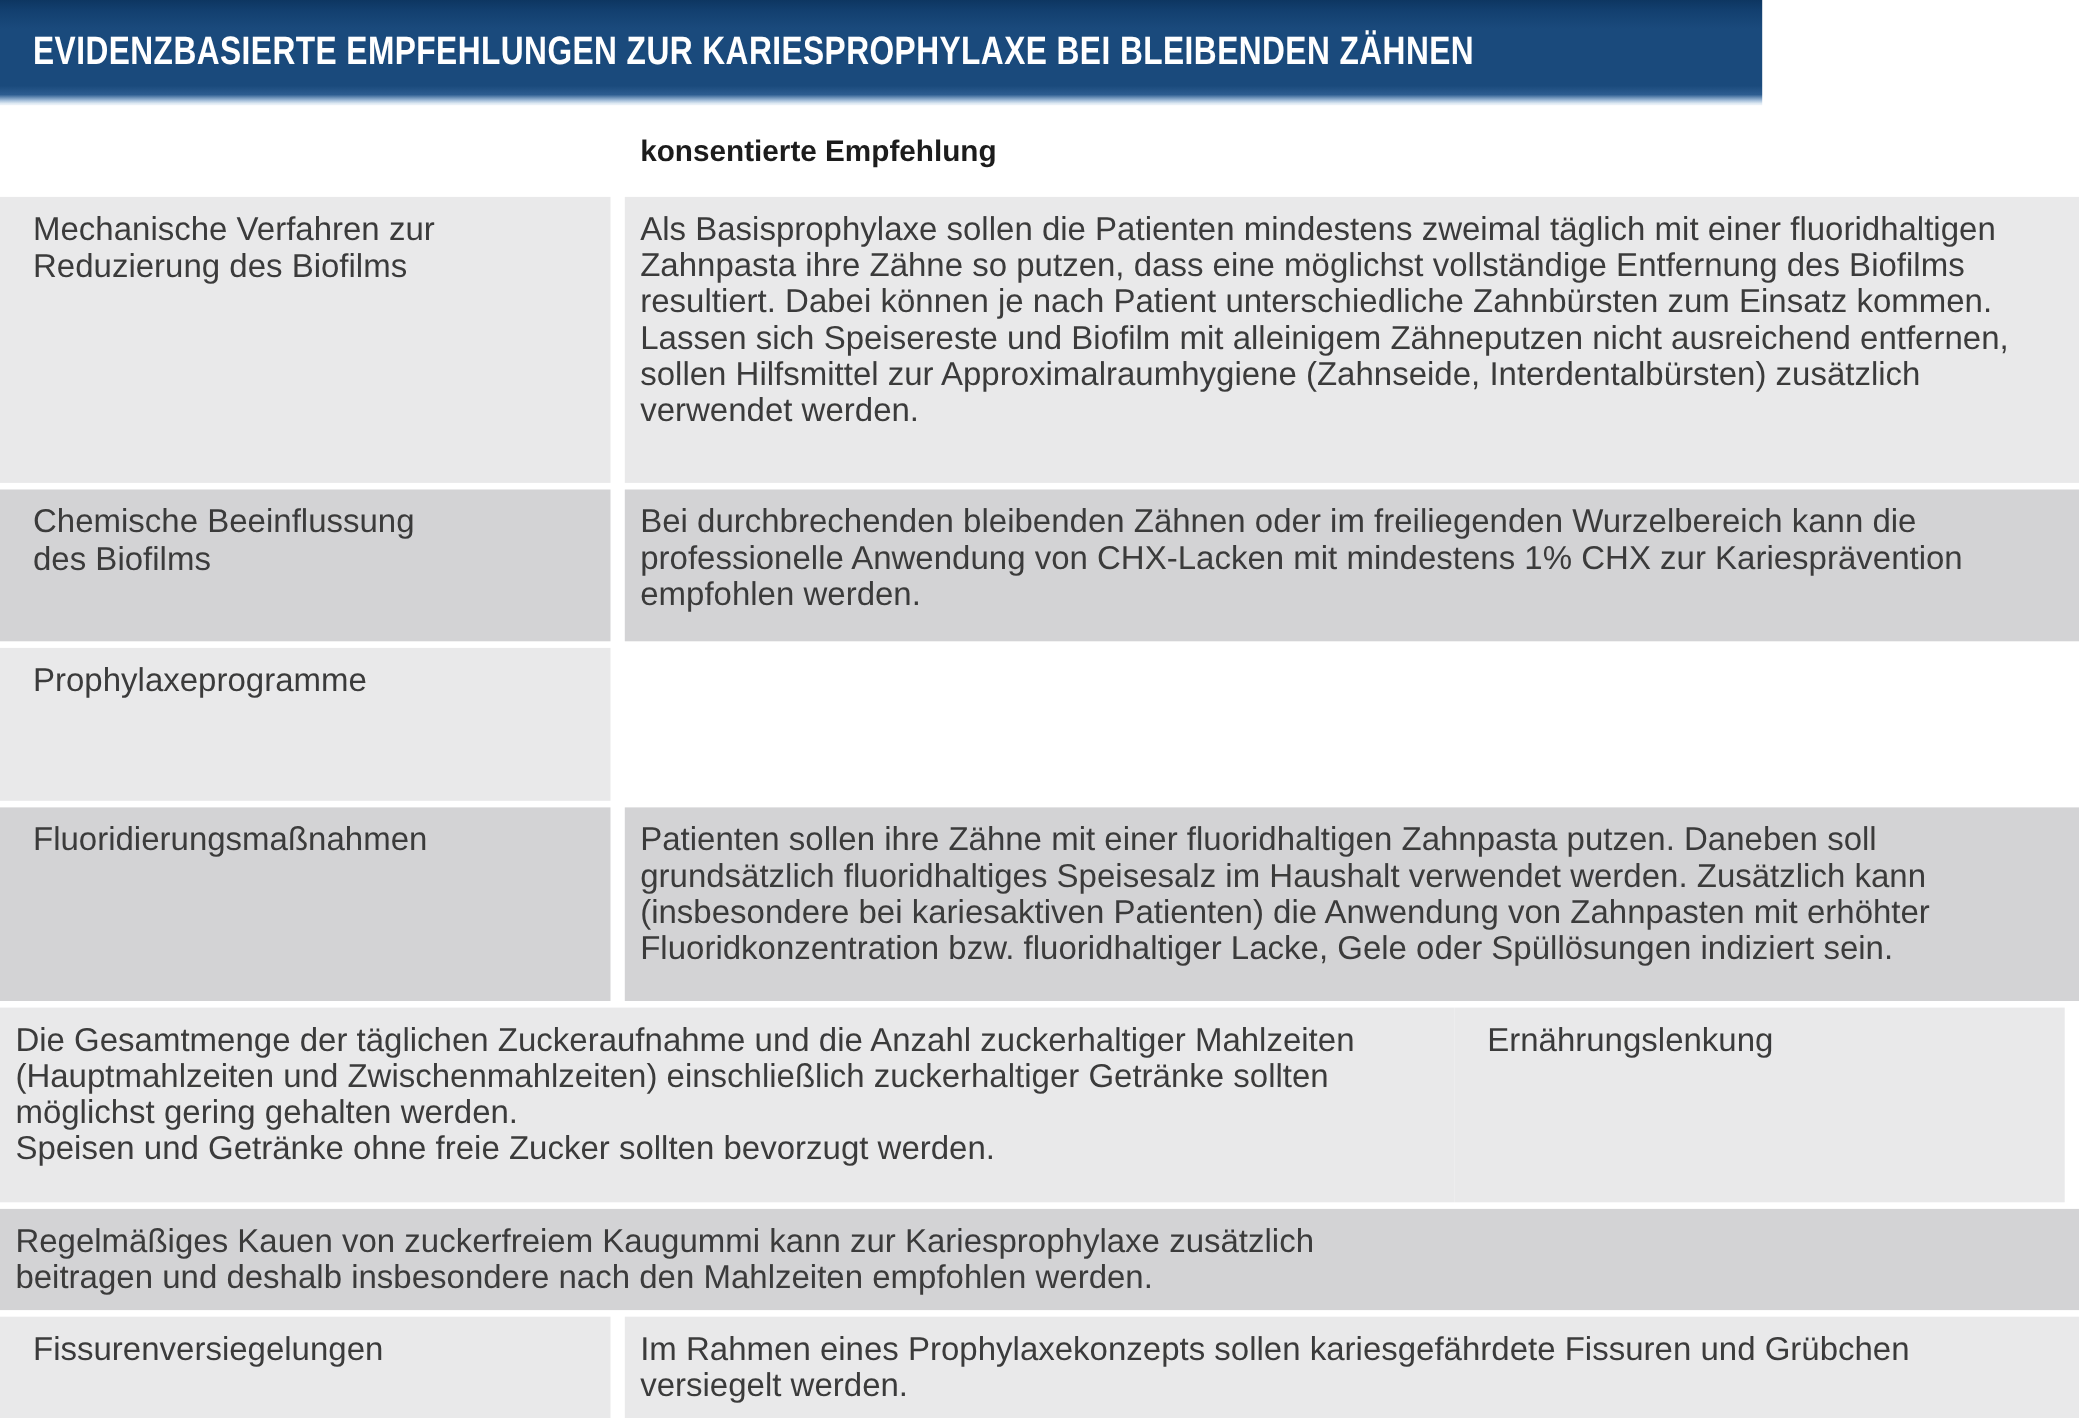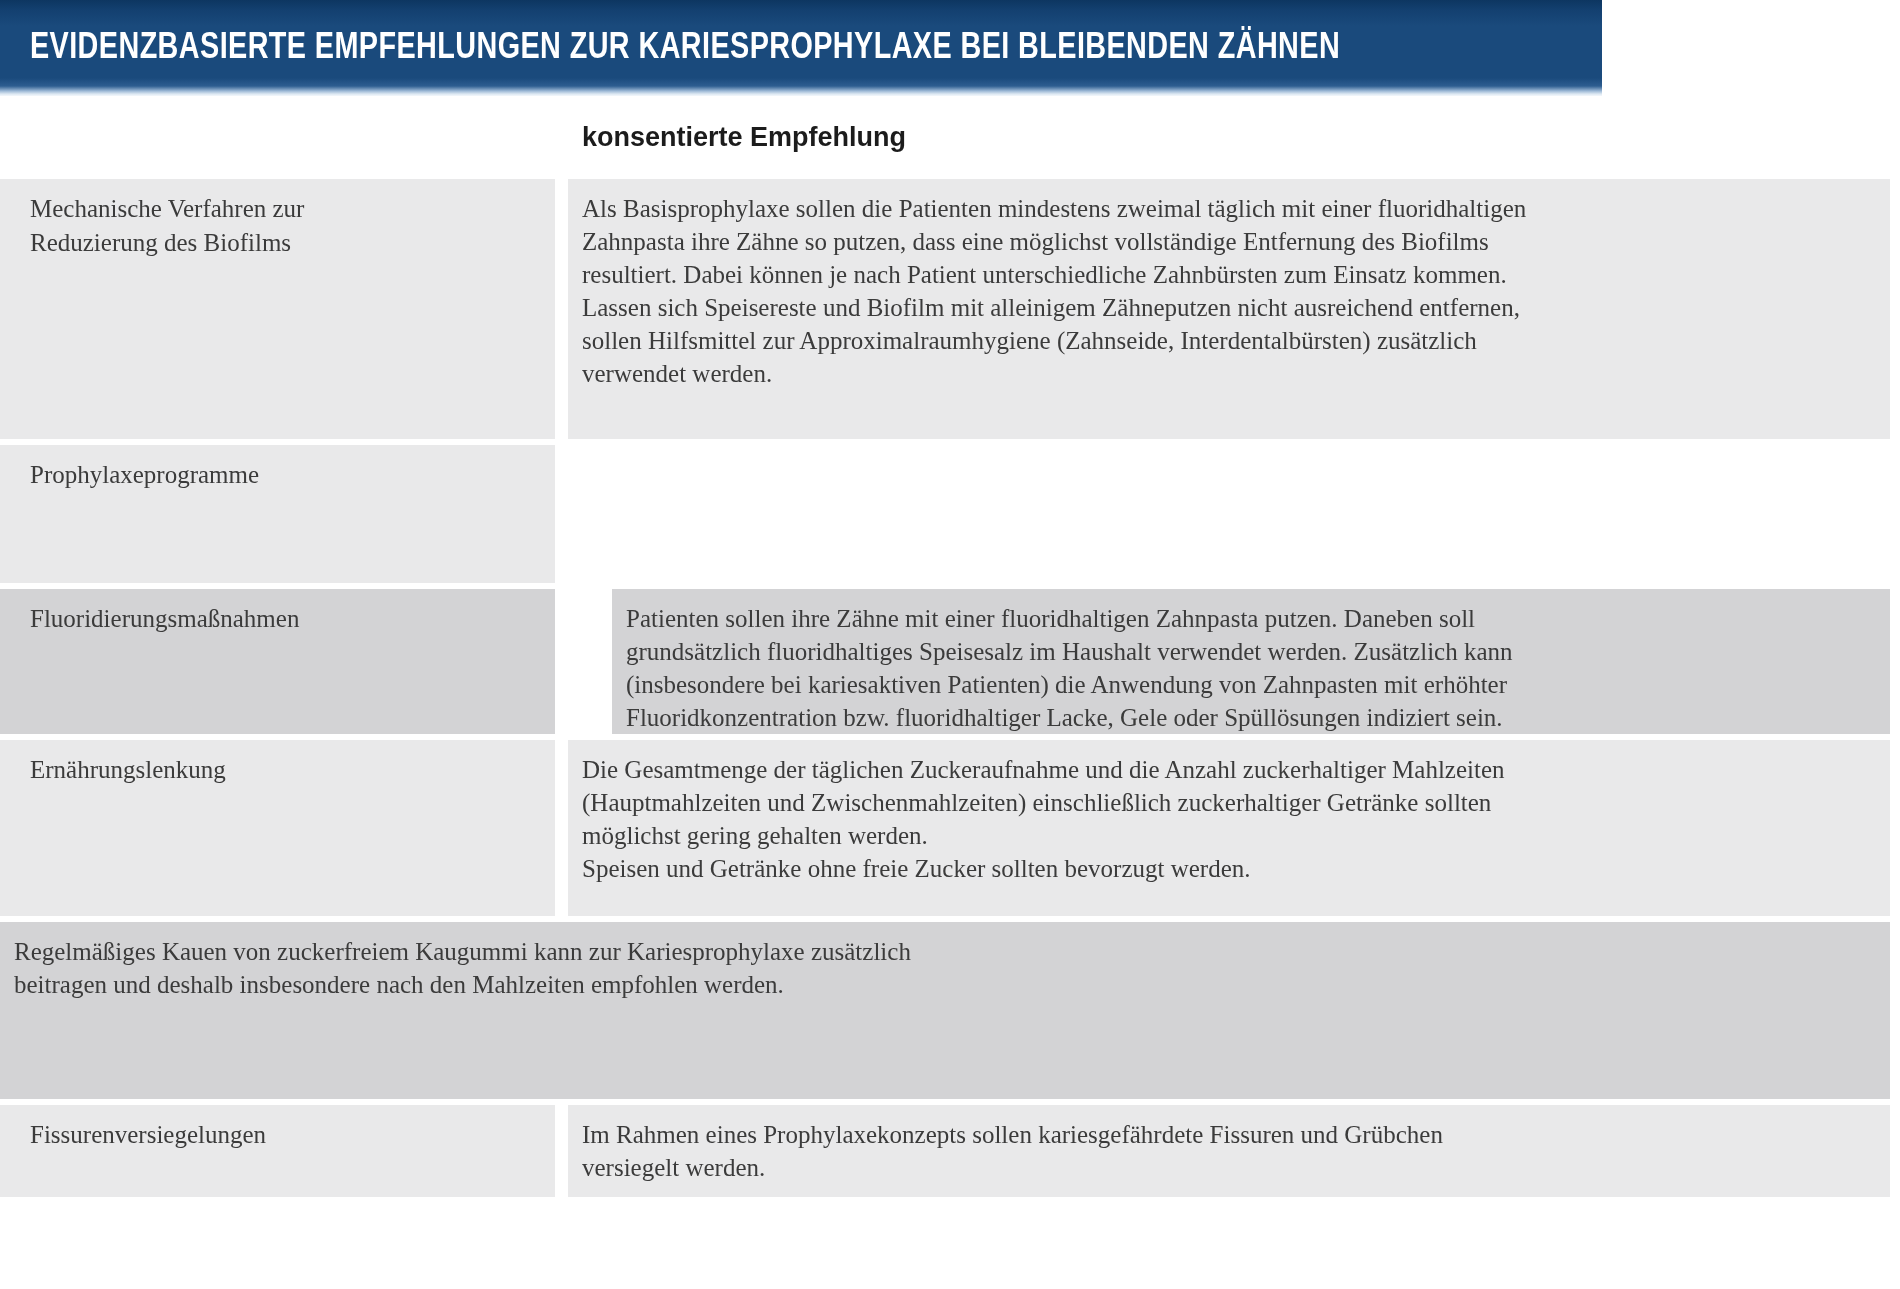--- a/index.html
+++ b/index.html
@@ -53,21 +53,21 @@
   }
   .col-header .label{
     margin-left:582px;
     font-size:27px;font-weight:bold;
     color:var(--col-header-text);
   }
 
   
   .table{width:1890px;}
   .row{display:flex;margin-bottom:6px;}
-  .cell{white-space:pre-line;font-size:25px;line-height:33px;font-family:Liberation Serif, serif;}
+  .cell{white-space:pre-line;font-size:30px;line-height:33px;}
   .cell-topic{
     width:555px;flex:0 0 555px;
     margin-right:13px;
     padding:13px 18px 0 30px;
     line-height:34px;
   }
   .cell-rec{
     flex:1 1 auto;
     padding:13px 16px 0 14px;
   }
@@ -104,39 +104,46 @@
       <div class="cell cell-topic">Mechanische Verfahren zur
 Reduzierung des Biofilms</div>
       <div class="cell cell-rec">Als Basisprophylaxe sollen die Patienten mindestens zweimal täglich mit einer fluoridhaltigen
 Zahnpasta ihre Zähne so putzen, dass eine möglichst vollständige Entfernung des Biofilms
 resultiert. Dabei können je nach Patient unterschiedliche Zahnbürsten zum Einsatz kommen.
 Lassen sich Speisereste und Biofilm mit alleinigem Zähneputzen nicht ausreichend entfernen,
 sollen Hilfsmittel zur Approximalraumhygiene (Zahnseide, Interdentalbürsten) zusätzlich
 verwendet werden.</div>
     </div>
 
+    <div class="row dark">
+      <div class="cell cell-topic">Chemische Beeinflussung
+des Biofilms</div>
+      <div class="cell cell-rec">Bei durchbrechenden bleibenden Zähnen oder im freiliegenden Wurzelbereich kann die
+professionelle Anwendung von CHX-Lacken mit mindestens 1% CHX zur Kariesprävention
+empfohlen werden.</div>
+    </div>
 
     <div class="row light">
       <div class="cell cell-topic">Prophylaxeprogramme</div>
     </div>
 
     <div class="row dark">
       <div class="cell cell-topic">Fluoridierungsmaßnahmen</div>
       <div class="cell cell-rec">Patienten sollen ihre Zähne mit einer fluoridhaltigen Zahnpasta putzen. Daneben soll
 grundsätzlich fluoridhaltiges Speisesalz im Haushalt verwendet werden. Zusätzlich kann
 (insbesondere bei kariesaktiven Patienten) die Anwendung von Zahnpasten mit erhöhter
 Fluoridkonzentration bzw. fluoridhaltiger Lacke, Gele oder Spüllösungen indiziert sein.</div>
     </div>
 
     <div class="row light">
-      <div class="cell cell-topic">Ernährungslenkung</div>
       <div class="cell cell-rec">Die Gesamtmenge der täglichen Zuckeraufnahme und die Anzahl zuckerhaltiger Mahlzeiten
 (Hauptmahlzeiten und Zwischenmahlzeiten) einschließlich zuckerhaltiger Getränke sollten
 möglichst gering gehalten werden.
 Speisen und Getränke ohne freie Zucker sollten bevorzugt werden.</div>
+      <div class="cell cell-topic">Ernährungslenkung</div>
     </div>
 
     <div class="row dark">
       <div class="cell cell-rec">Regelmäßiges Kauen von zuckerfreiem Kaugummi kann zur Kariesprophylaxe zusätzlich
 beitragen und deshalb insbesondere nach den Mahlzeiten empfohlen werden.</div>
     </div>
 
     <div class="row light">
       <div class="cell cell-topic">Fissurenversiegelungen</div>
       <div class="cell cell-rec">Im Rahmen eines Prophylaxekonzepts sollen kariesgefährdete Fissuren und Grübchen

